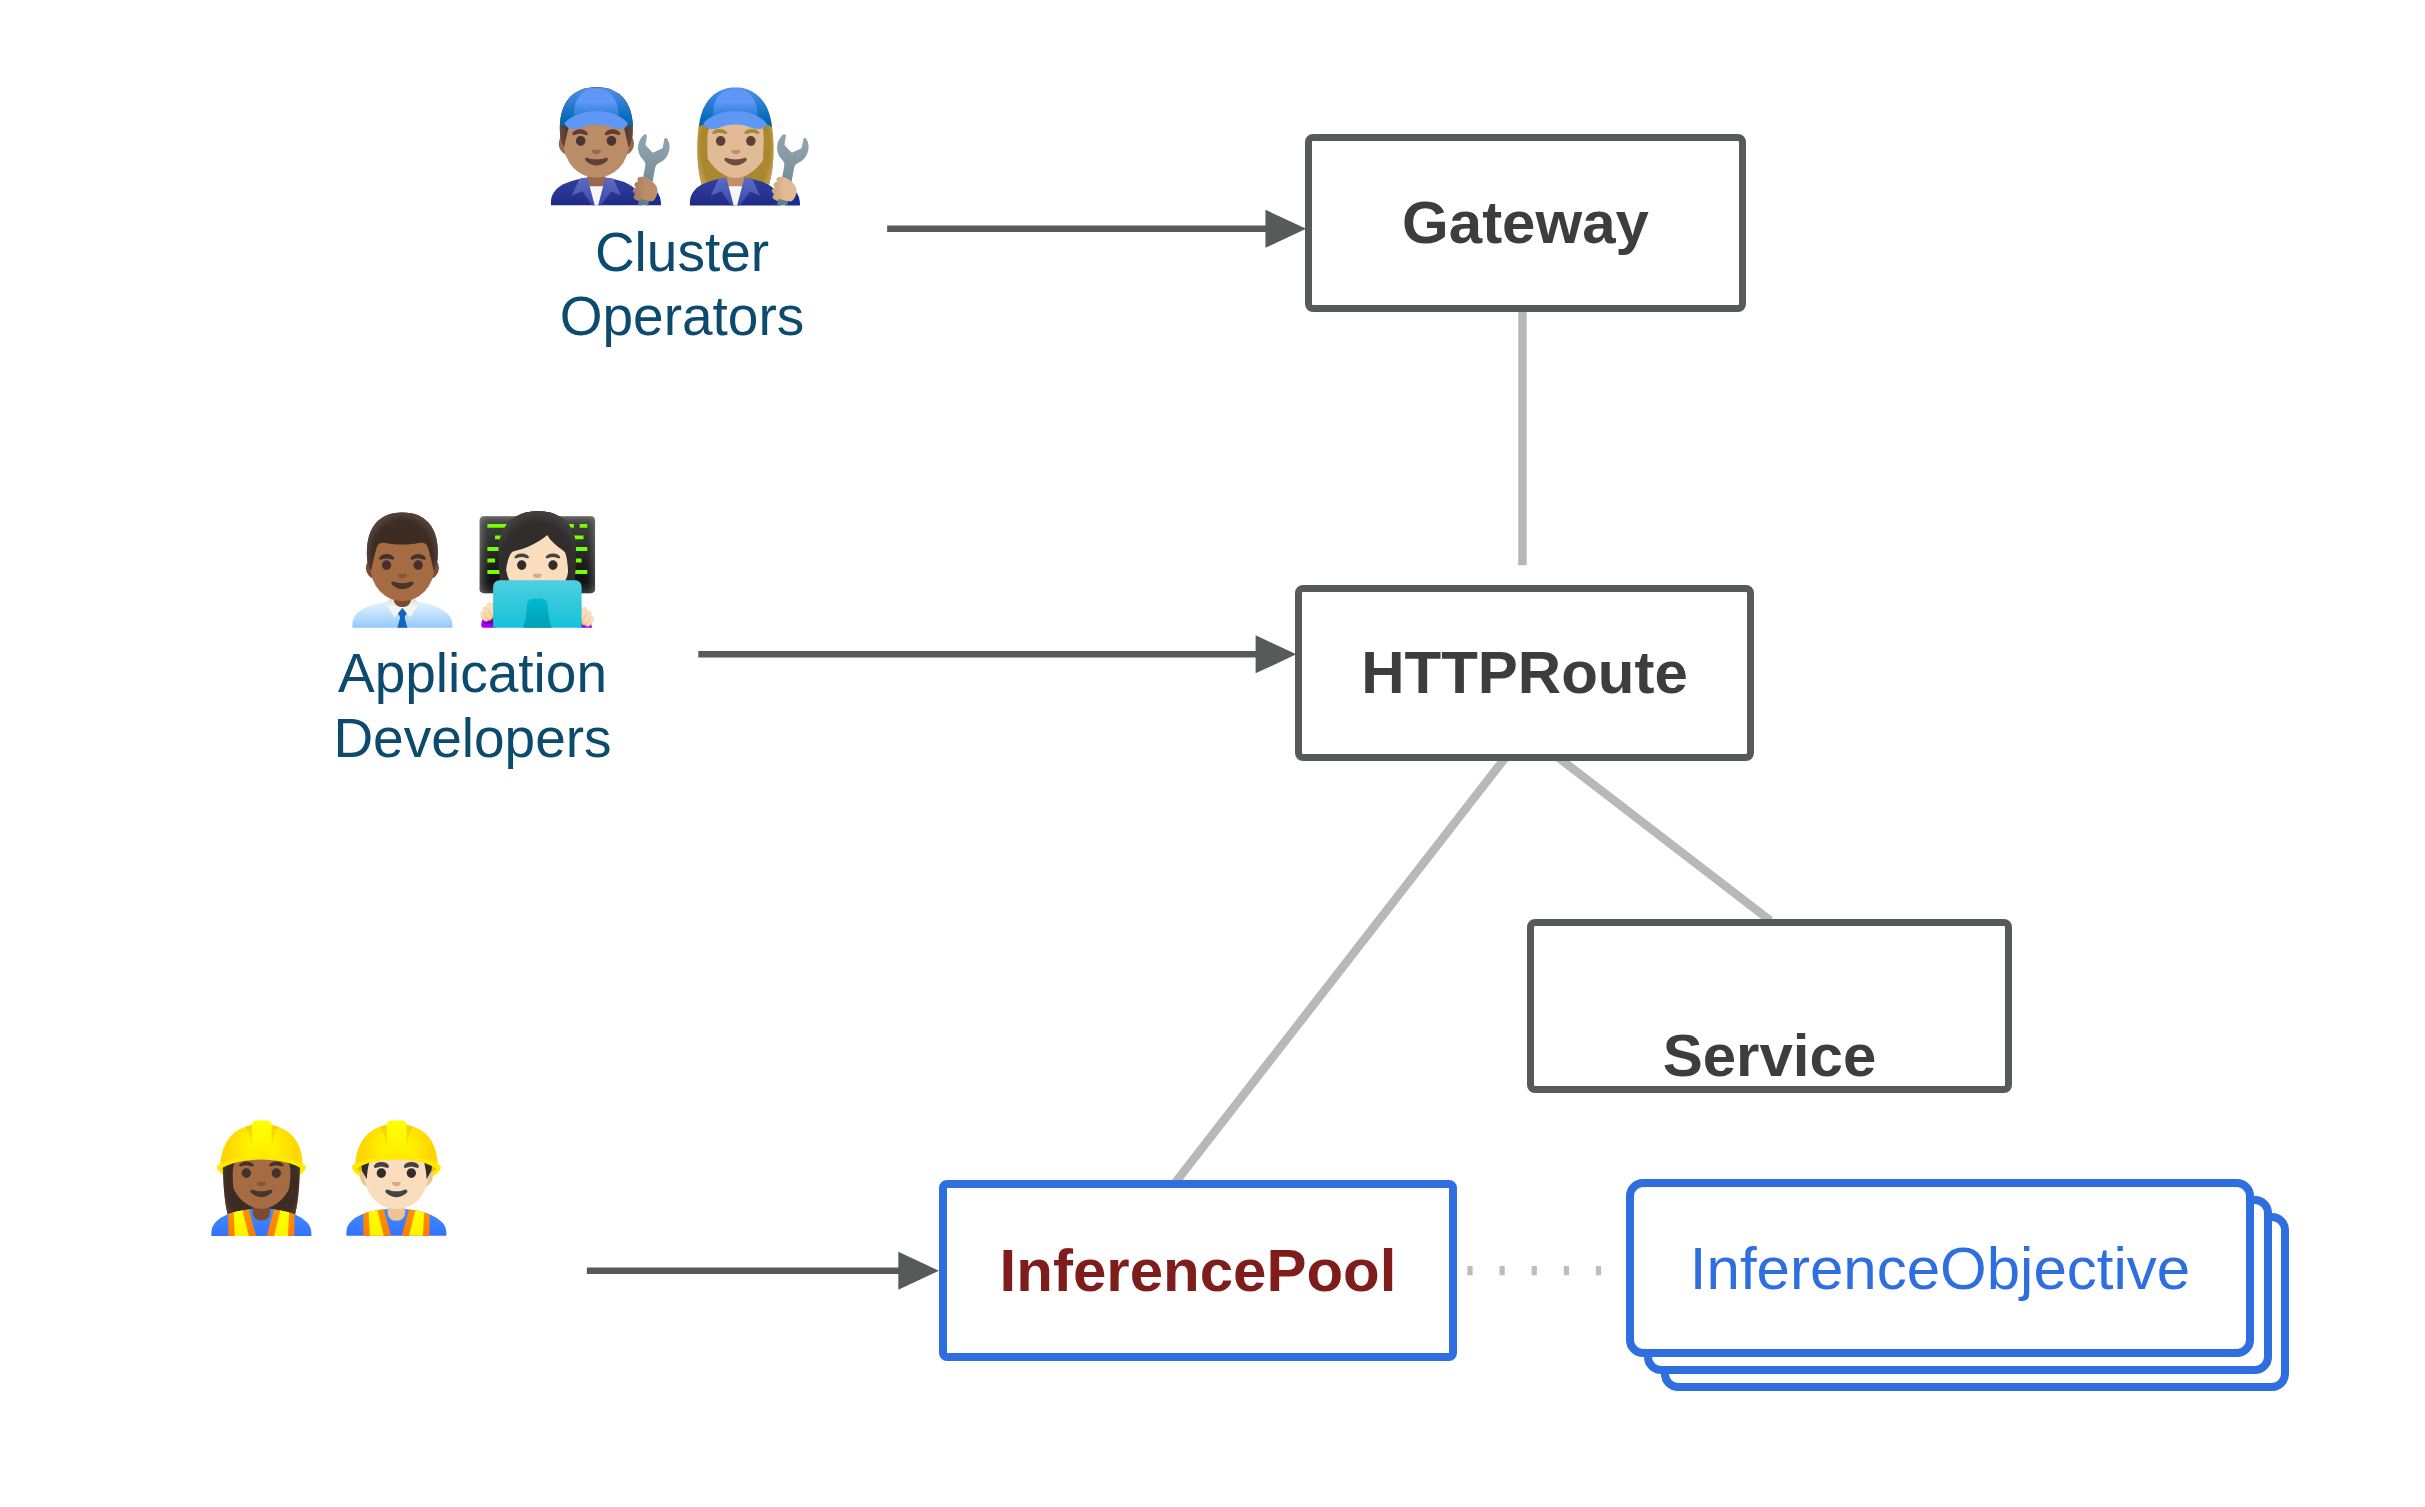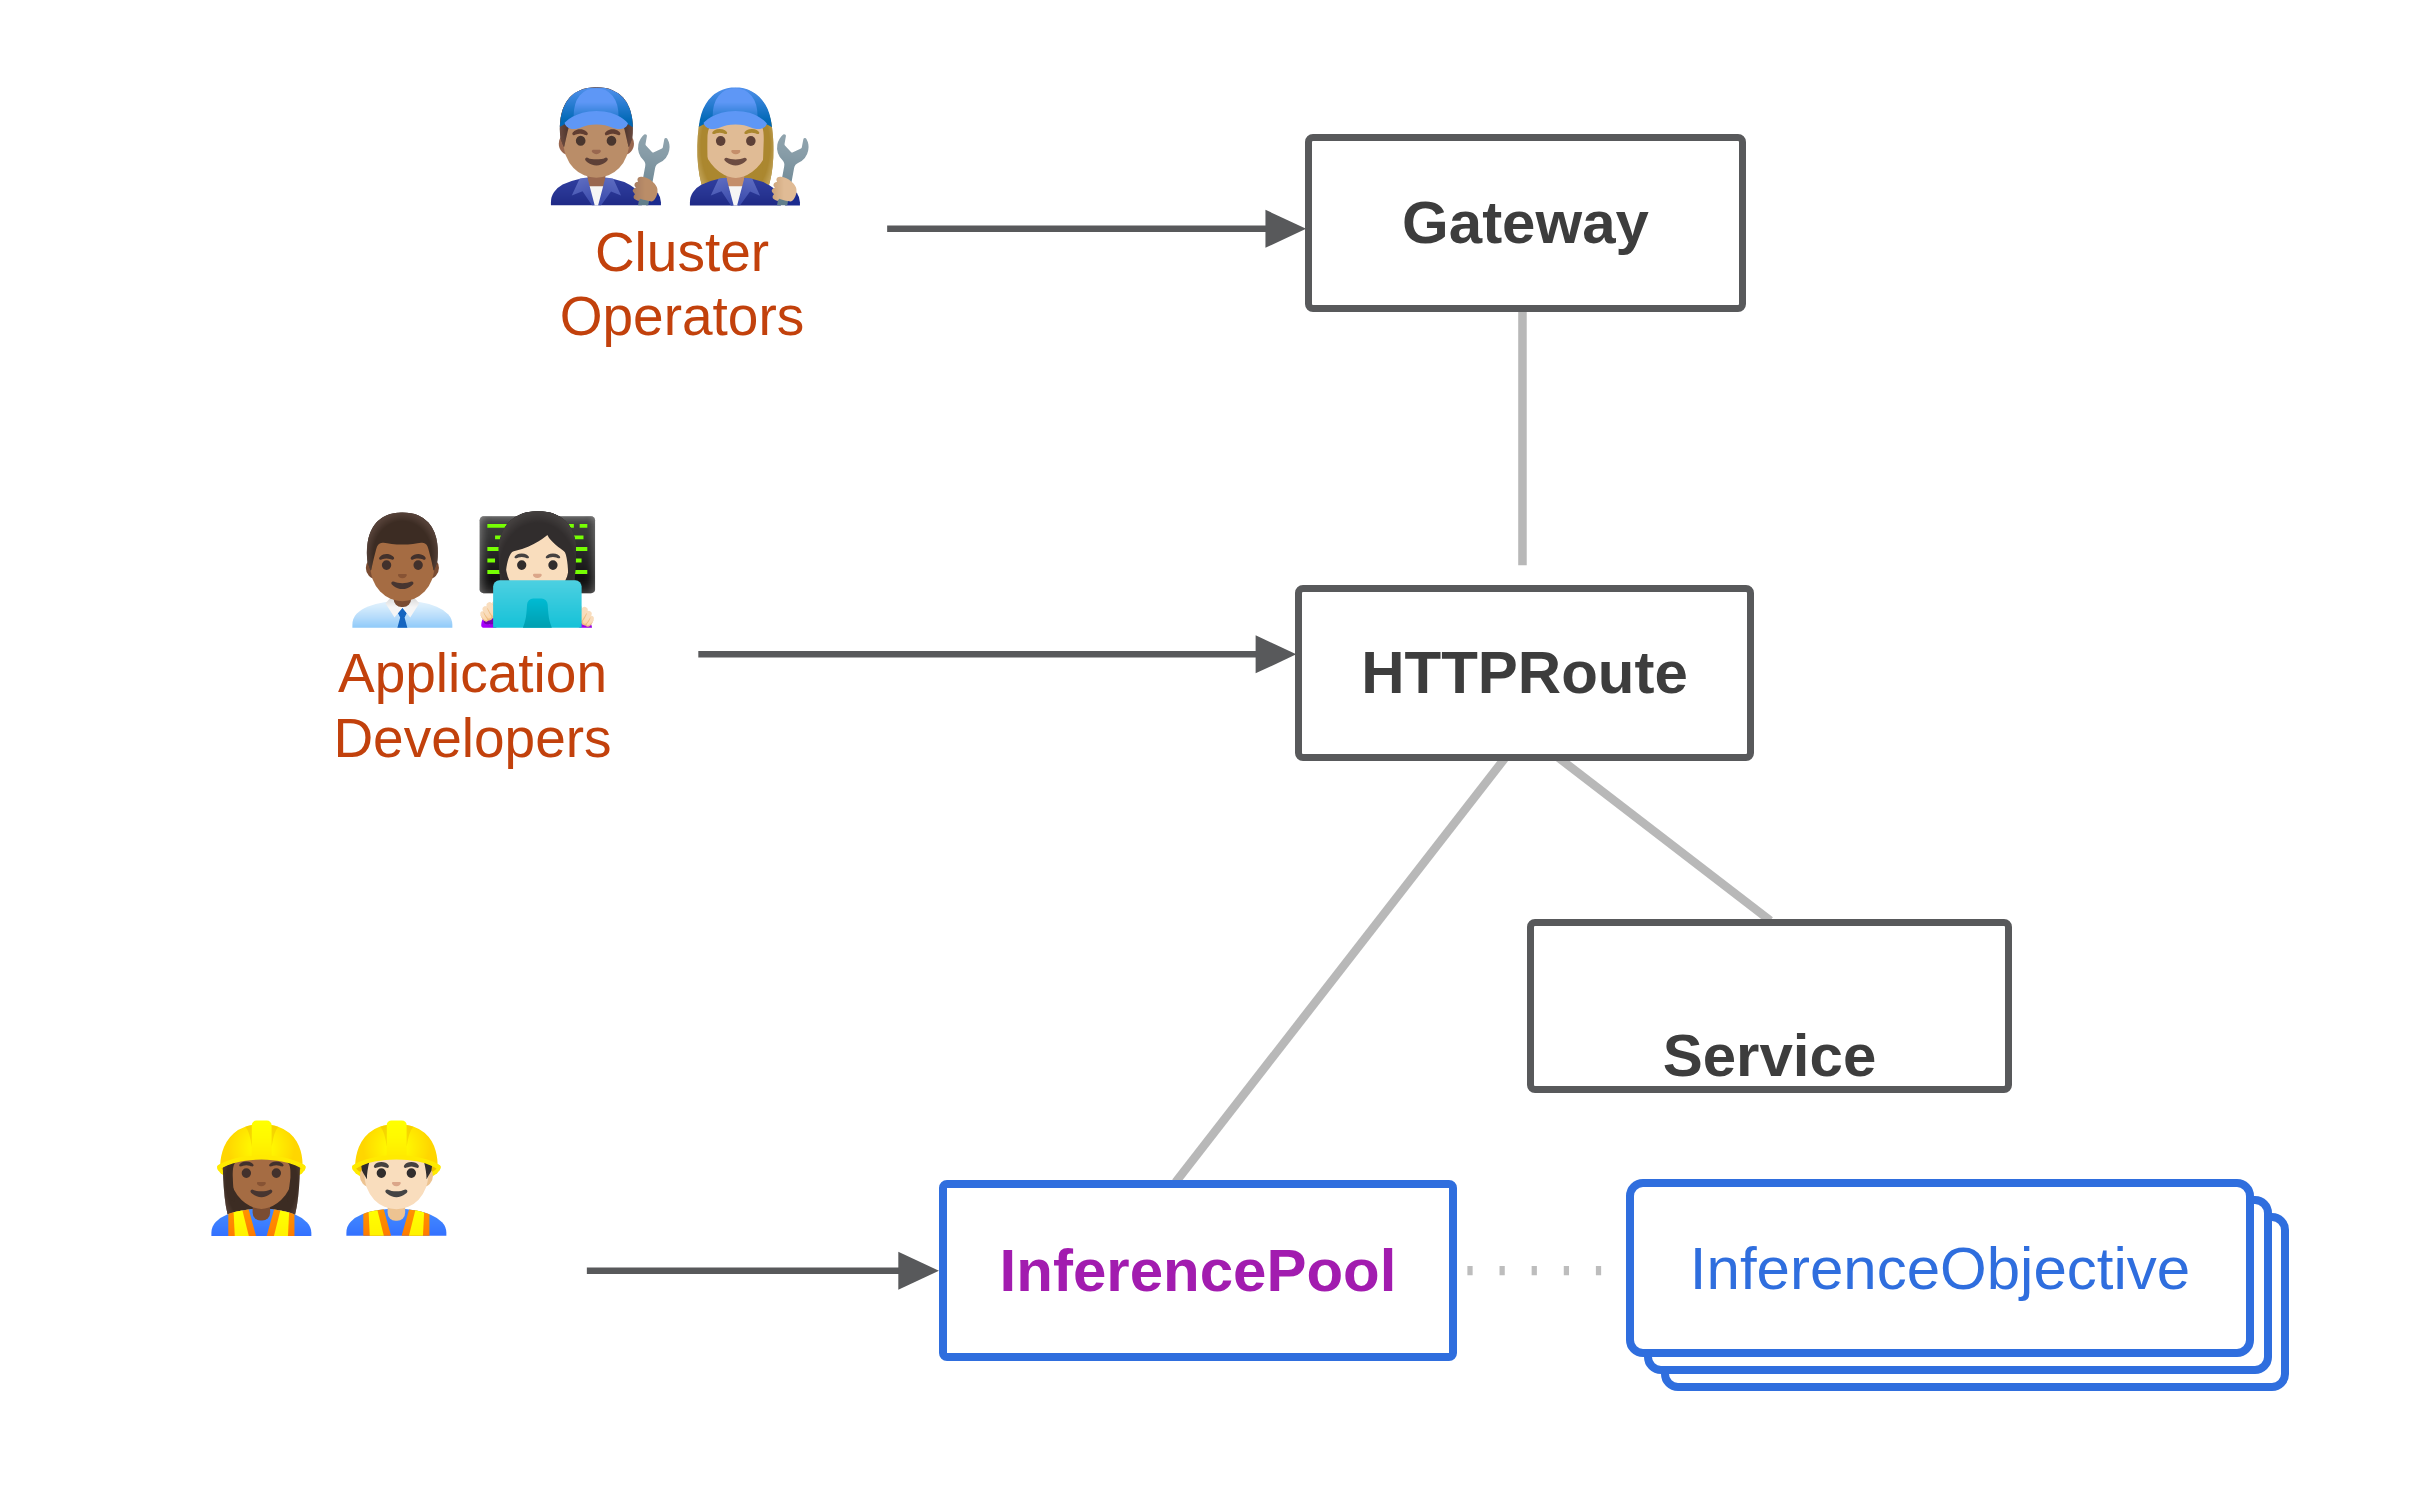--- a/index.html
+++ b/index.html
@@ -38,21 +38,21 @@
   .persona .emojis {
     font-family: "DejaVu Sans", sans-serif;
     line-height: 1;
     white-space: nowrap;
     letter-spacing: 3.9px;
   }
   .persona .emojis .glyph {
     display: inline-block;
   }
   .persona .plabel {
-    color: #c2410c;
+    color: #0c4a6e;
     font-weight: 400;
     line-height: 1.17;
     white-space: pre-line;
   }
   
   .node {
     position: absolute;
     box-sizing: border-box;
     display: flex;
     align-items: center;
@@ -71,21 +71,21 @@
     border-width: 7.2px;
   }
   .node.gray .nlabel {
     color: #3d3d3d;
   }
   .node.blue {
     border-color: #2f6ede;
     border-width: 8.5px;
   }
   .node.blue .nlabel {
-    color: #a21caf;
+    color: #7f1d1d;
   }
   
   .stack {
     position: absolute;
   }
   .stack .card {
     position: absolute;
     box-sizing: border-box;
     background: #ffffff;
     border: 8.5px solid #2f6ede;

